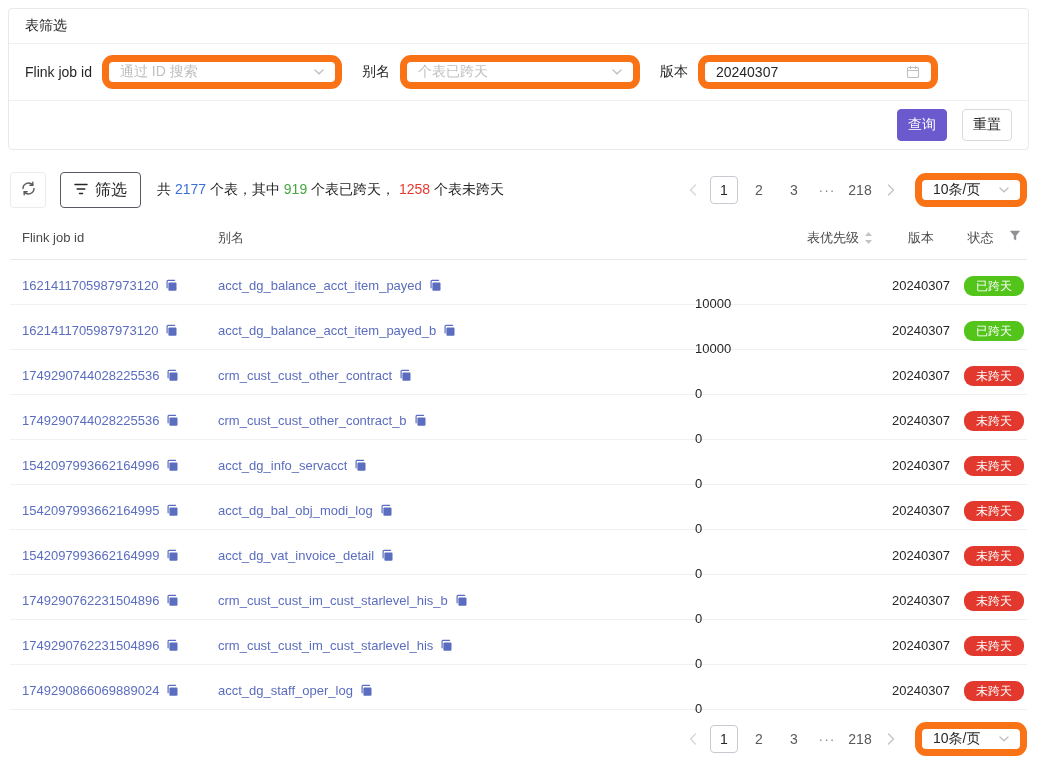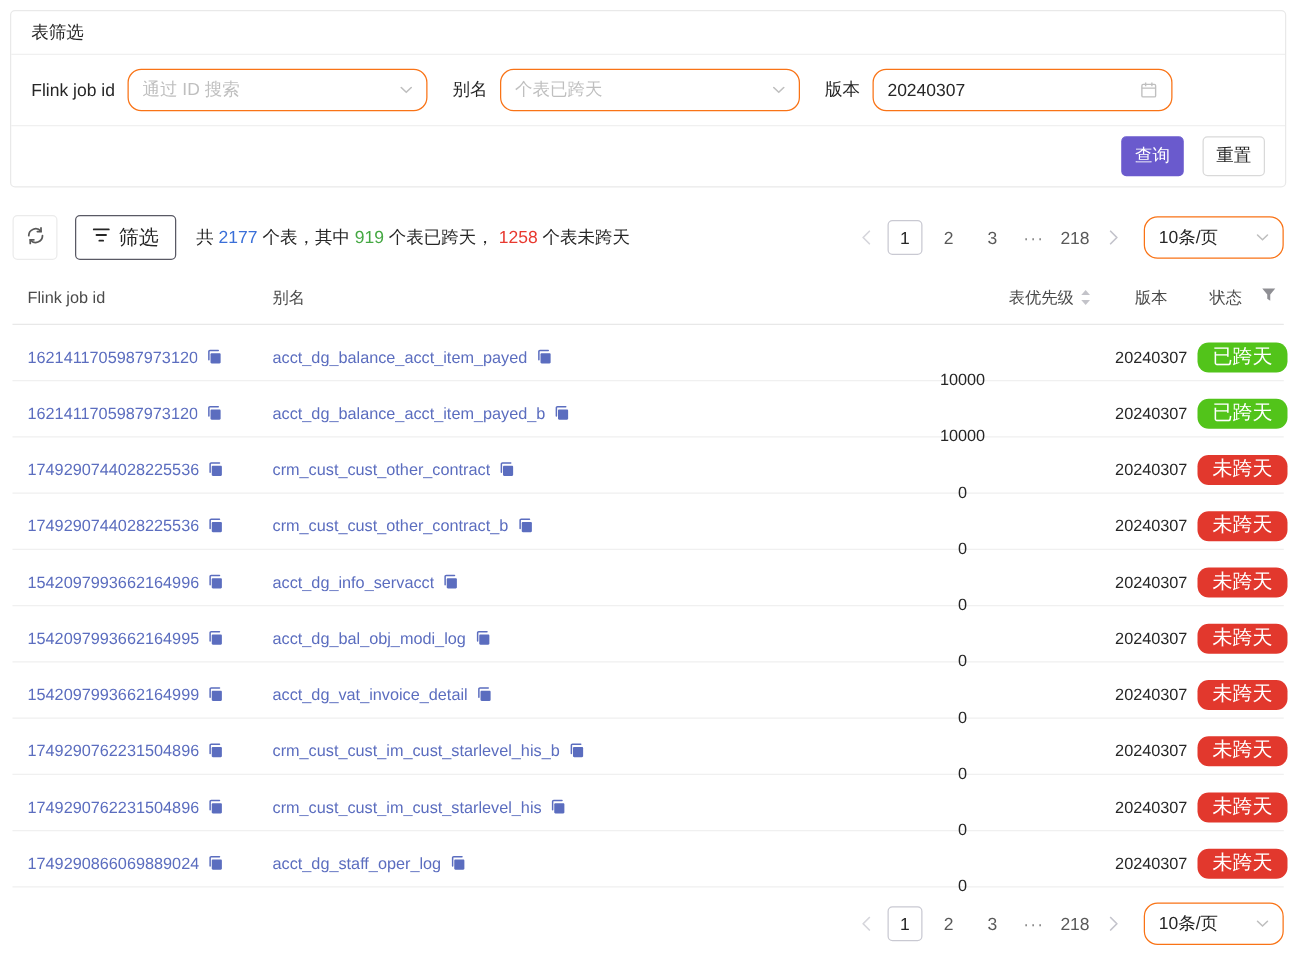--- a/index.html
+++ b/index.html
@@ -6,21 +6,21 @@
   html,body { width: 1037px; height: 767px; background: #fff; overflow: hidden;
     font-family: "Liberation Sans", "DejaVu Sans", sans-serif; font-size: 14px; color: #262626; }
 
   
   .filter-card { margin: 8px 8px 0; border: 1px solid #e9e9e9; border-radius: 4px; background:#fff; }
   .filter-card-header { padding: 8px 16px; border-bottom: 1px solid #f0f0f0; color:#262626; }
   .filter-card-body { display: flex; align-items: center; padding: 11px 16px; border-bottom: 1px solid #f0f0f0; }
   .filter-field { display: flex; align-items: center; }
   .filter-field + .filter-field { margin-left: 20px; }
   .filter-field label { margin-right: 10px; white-space: nowrap; color:#262626; }
-  .selectbox { width: 240px; height: 34px; border: 1px solid #f97316; border-radius: 11px;
+  .selectbox { width: 240px; height: 34px; border: 7px solid #f97316; border-radius: 11px;
     background:#fff; display:flex; align-items:center; justify-content:space-between;
     padding: 0 11px; cursor: pointer; }
   .placeholder { color: #bfbfbf; overflow:hidden; white-space:nowrap; }
   .selectbox .value { color:#262626; }
   .filter-card-footer { display:flex; justify-content:flex-end; gap:15px; padding: 8px 16px; }
   .btn { height: 32px; padding: 0 10px; border-radius: 4px; border: 1px solid #d9d9d9;
     background:#fff; color:#262626; font-size:14px; cursor:pointer;
     font-family: inherit; }
   .btn.primary { background: var(--accent,#6a5acd); border-color: var(--accent,#6a5acd); color:#fff; }
 
@@ -48,29 +48,29 @@
   .pg-ellipsis { min-width: 24px; text-align:center; color:#8c8c8c; letter-spacing: 1px; }
   .page-size { width: 112px; height: 34px; margin-left: 14px; }
 
   
   .table { margin: 8px 10px 0; font-size: 13px; }
   .trow { display: grid; grid-template-columns: 196px 1fr 186px 80px 66px;
     align-items: center; height: 45px; border-bottom: 1px solid #f0f0f0; }
   .thead { height: 44px; border-bottom: 1px solid #e8e8e8; color:#4a4a4a; font-weight: 500; font-size: 13px; }
   .cell-id, .cell-alias { padding-left: 12px; display:flex; align-items:center; gap: 7px; min-width:0; }
   .th-priority { display:flex; align-items:center; justify-content:flex-end; gap: 5px; padding-right: 8px; }
-  .td-priority { text-align: center; padding-right: 36px; margin-top: 36px; }
+  .td-priority { text-align: left; padding-right: 36px; margin-top: 36px; }
   .cell-version { text-align: center; }
   .th-version { text-align: center; }
   .cell-status { display:flex; align-items:center; justify-content:center; }
   .th-status { display:flex; align-items:center; justify-content:center; gap: 15px; }
   .link { color: var(--link,#5b6dbf); text-decoration: none; cursor: pointer; white-space: nowrap;
     overflow: hidden; text-overflow: ellipsis; }
   .copy { color: var(--link,#5b6dbf); display:inline-flex; align-items:center; cursor:pointer; flex:none; }
-  .badge { font-size: 16px; line-height: 1; color:#fff; padding: 4px 12px; border-radius: 9px; white-space:nowrap; }
+  .badge { font-size: 12px; line-height: 1; color:#fff; padding: 4px 12px; border-radius: 9px; white-space:nowrap; }
   .badge-crossed { background: var(--badge-crossed,#52c41a); }
   .badge-uncrossed { background: var(--badge-uncrossed,#e2382d); }
 
   
   .bottom-bar { display:flex; align-items:center; justify-content:flex-end; margin: 12px 10px 0; }
 
   .muted-icon { color:#bfbfbf; display:inline-flex; }
   .sort-icon { display:inline-flex; }
 </style>
 </head>

